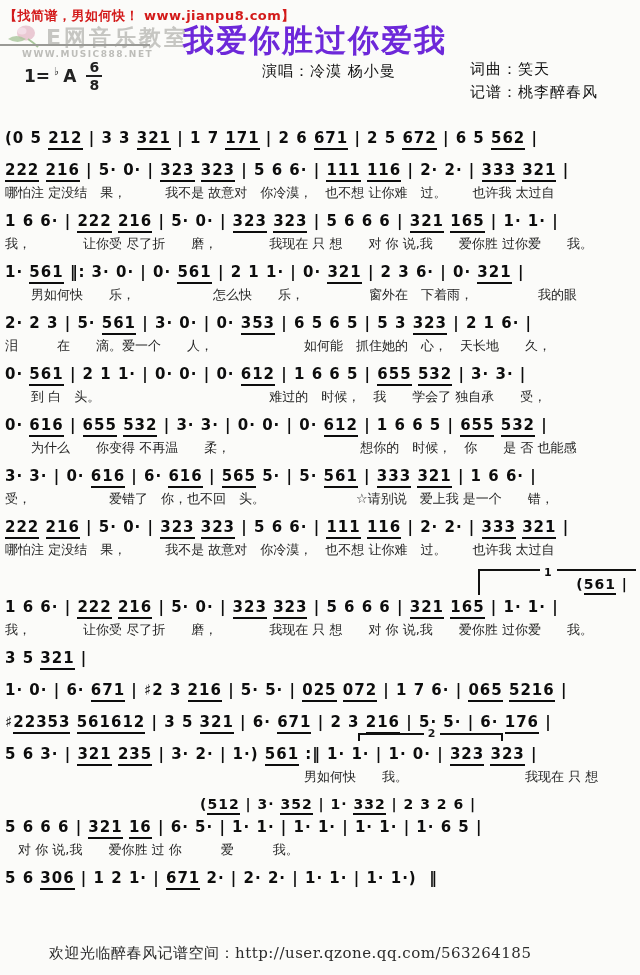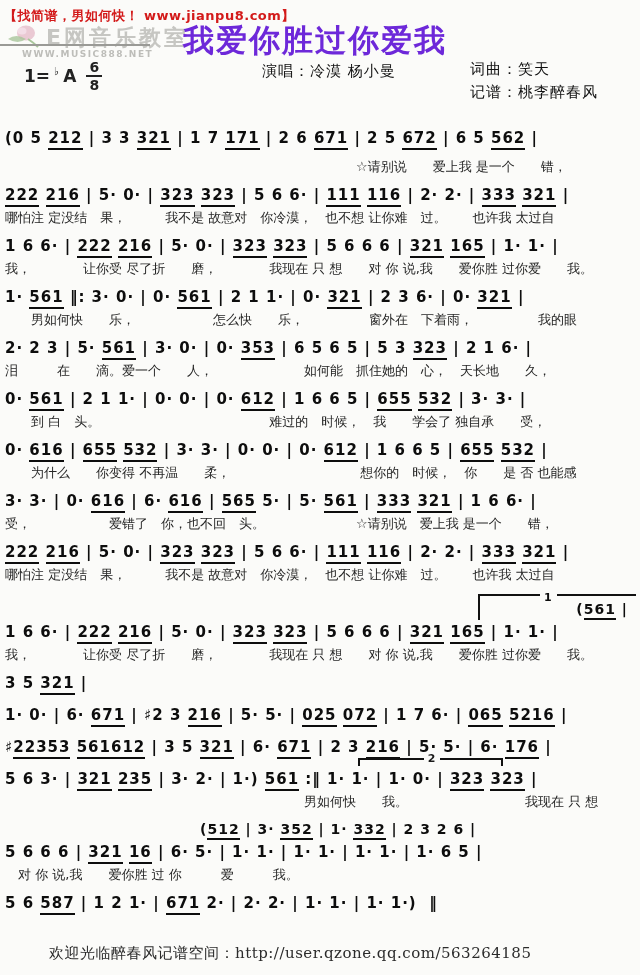--- a/index.html
+++ b/index.html
@@ -132,21 +132,20 @@
   </div>
 </div>
 
 <div class="score" id="score">
     <div class="system">
       <div class="nwrap">
         <div class="nrow">(0 5 <span class="b">212</span> | 3 3 <span class="b">321</span> | 1 7 <span class="b">171</span> | 2 6 <span class="b">671</span> | 2 5 <span class="b">672</span> | 6 5 <span class="b">562</span> |</div>
       </div>
     </div>
     <div class="system">
-      <div class="lrow">　　　　　　　　　　　　　　　　　　　　　　　　　　　☆请别说　　爱上我 是一个　　错，</div>
     </div>
     <div class="system">
       <div class="nwrap">
         <div class="nrow"><span class="b">222</span> <span class="b">216</span> | 5· 0· | <span class="b">323</span> <span class="b">323</span> | 5 6 6· | <span class="b">111</span> <span class="b">116</span> | 2· 2· | <span class="b">333</span> <span class="b">321</span> |</div>
       </div>
       <div class="lrow">哪怕注 定没结　果，　　　我不是 故意对　你冷漠，　也不想 让你难　过。　　也许我 太过自</div>
     </div>
     <div class="system">
       <div class="nwrap">
         <div class="nrow">1 6 6· | <span class="b">222</span> <span class="b">216</span> | 5· 0· | <span class="b">323</span> <span class="b">323</span> | 5 6 6 6 | <span class="b">321</span> <span class="b">165</span> | 1· 1· |</div>
@@ -222,18 +221,18 @@
     </div>
     <div class="system">
       <div class="prerow">　　　　　　　　　　　　　(<span class="b">512</span> | 3· <span class="b">352</span> | 1· <span class="b">332</span> | 2 3 2 6 |</div>
       <div class="nwrap">
         <div class="nrow">5 6 6 6 | <span class="b">321</span> <span class="b">16</span> | 6· 5· | 1· 1· | 1· 1· | 1· 1· | 1· 6 5 |</div>
       </div>
       <div class="lrow">　对 你 说,我　　爱你胜 过 你　　　爱　　　我。</div>
     </div>
     <div class="system">
       <div class="nwrap">
-        <div class="nrow">5 6 <span class="b">587</span> | 1 2 1· | <span class="b">671</span> 2· | 2· 2· | 1· 1· | 1· 1·)  ‖</div>
+        <div class="nrow">5 6 <span class="b">306</span> | 1 2 1· | <span class="b">671</span> 2· | 2· 2· | 1· 1· | 1· 1·)  ‖</div>
       </div>
     </div>
   </div>
 
 <div class="footer">欢迎光临醉春风记谱空间：http://user.qzone.qq.com/563264185</div>
 
 </body></html>

